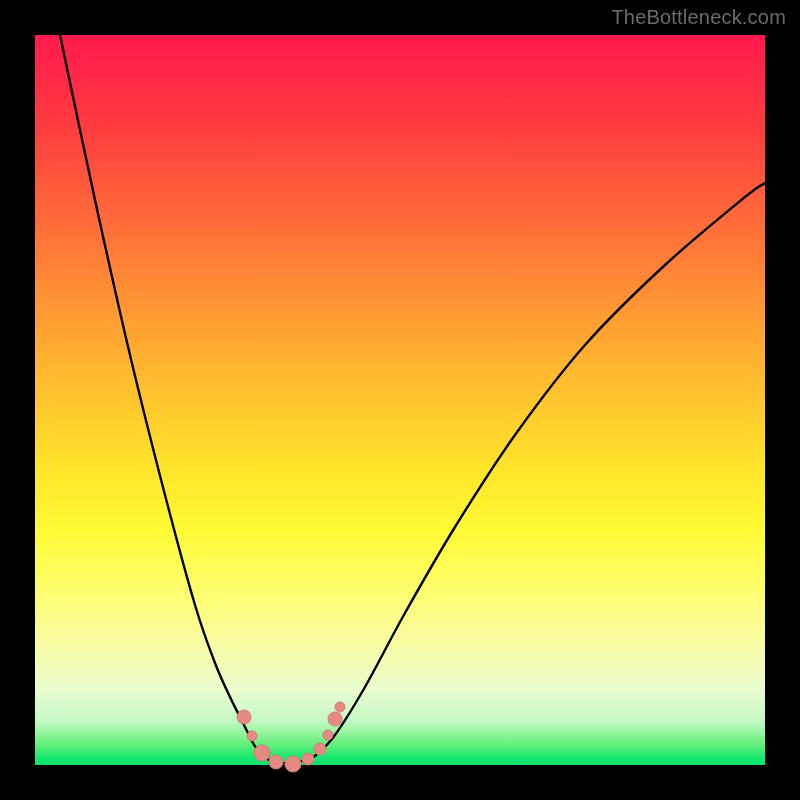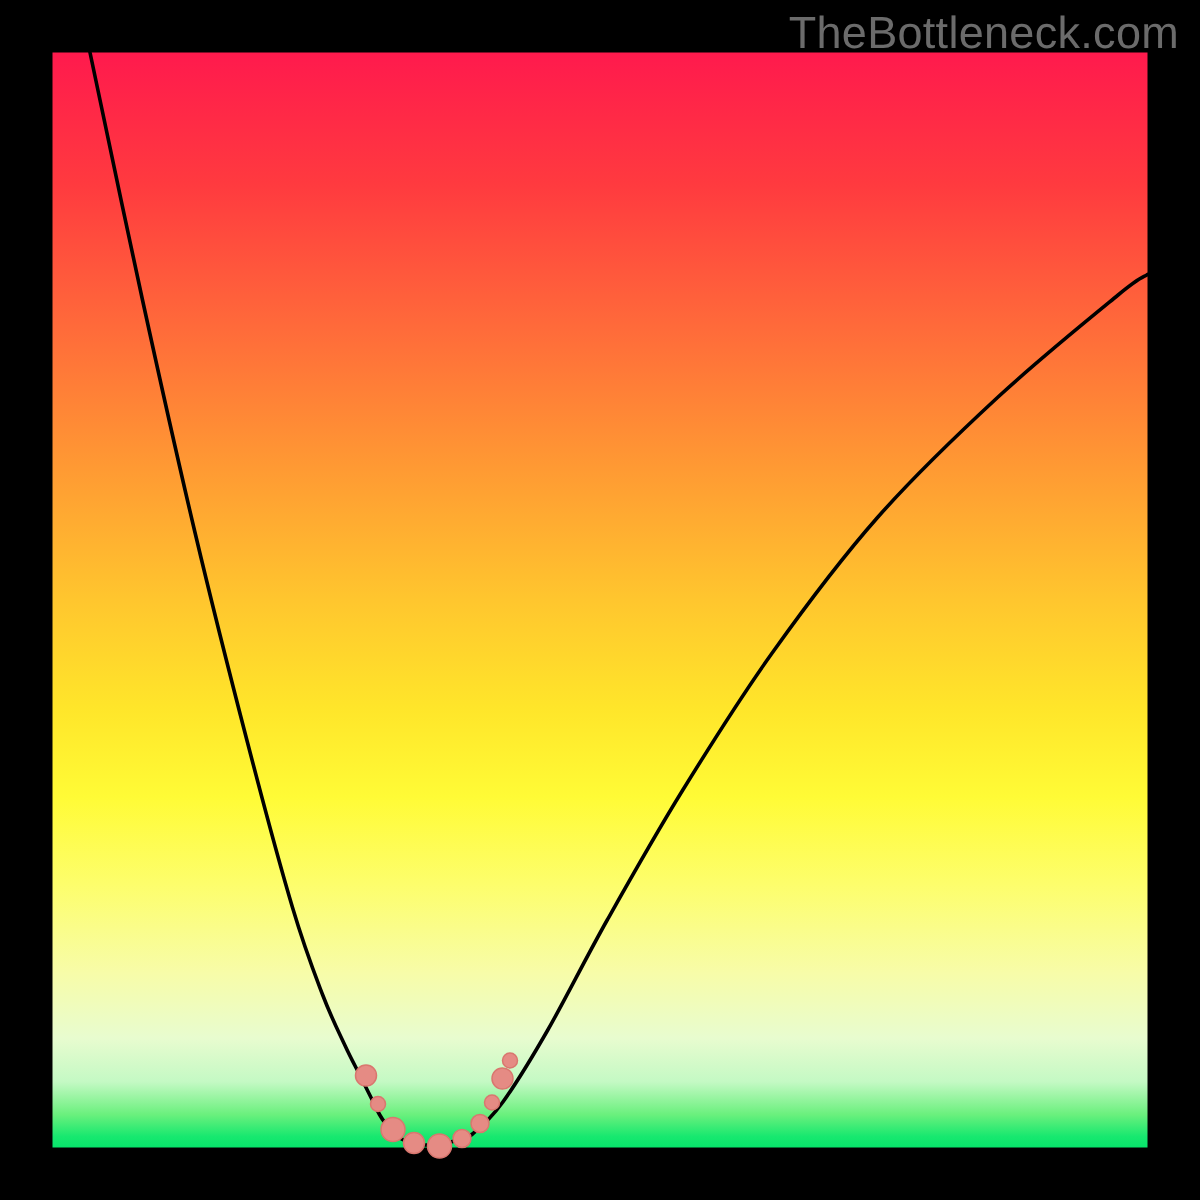--- a/index.html
+++ b/index.html
@@ -40,21 +40,21 @@
       #6af07d 97%,
       #17e86f 99%,
       #07e46b 100%
     );
   }
   .watermark {
     position: absolute;
     top: 6px;
     right: 14px;
     color: #6b6b6b;
-    font-size: 30px;
+    font-size: 20px;
     font-weight: 500;
     letter-spacing: 0.2px;
     user-select: none;
   }
   svg.curve {
     position: absolute;
     left: 0;
     top: 0;
     width: 730px;
     height: 730px;

